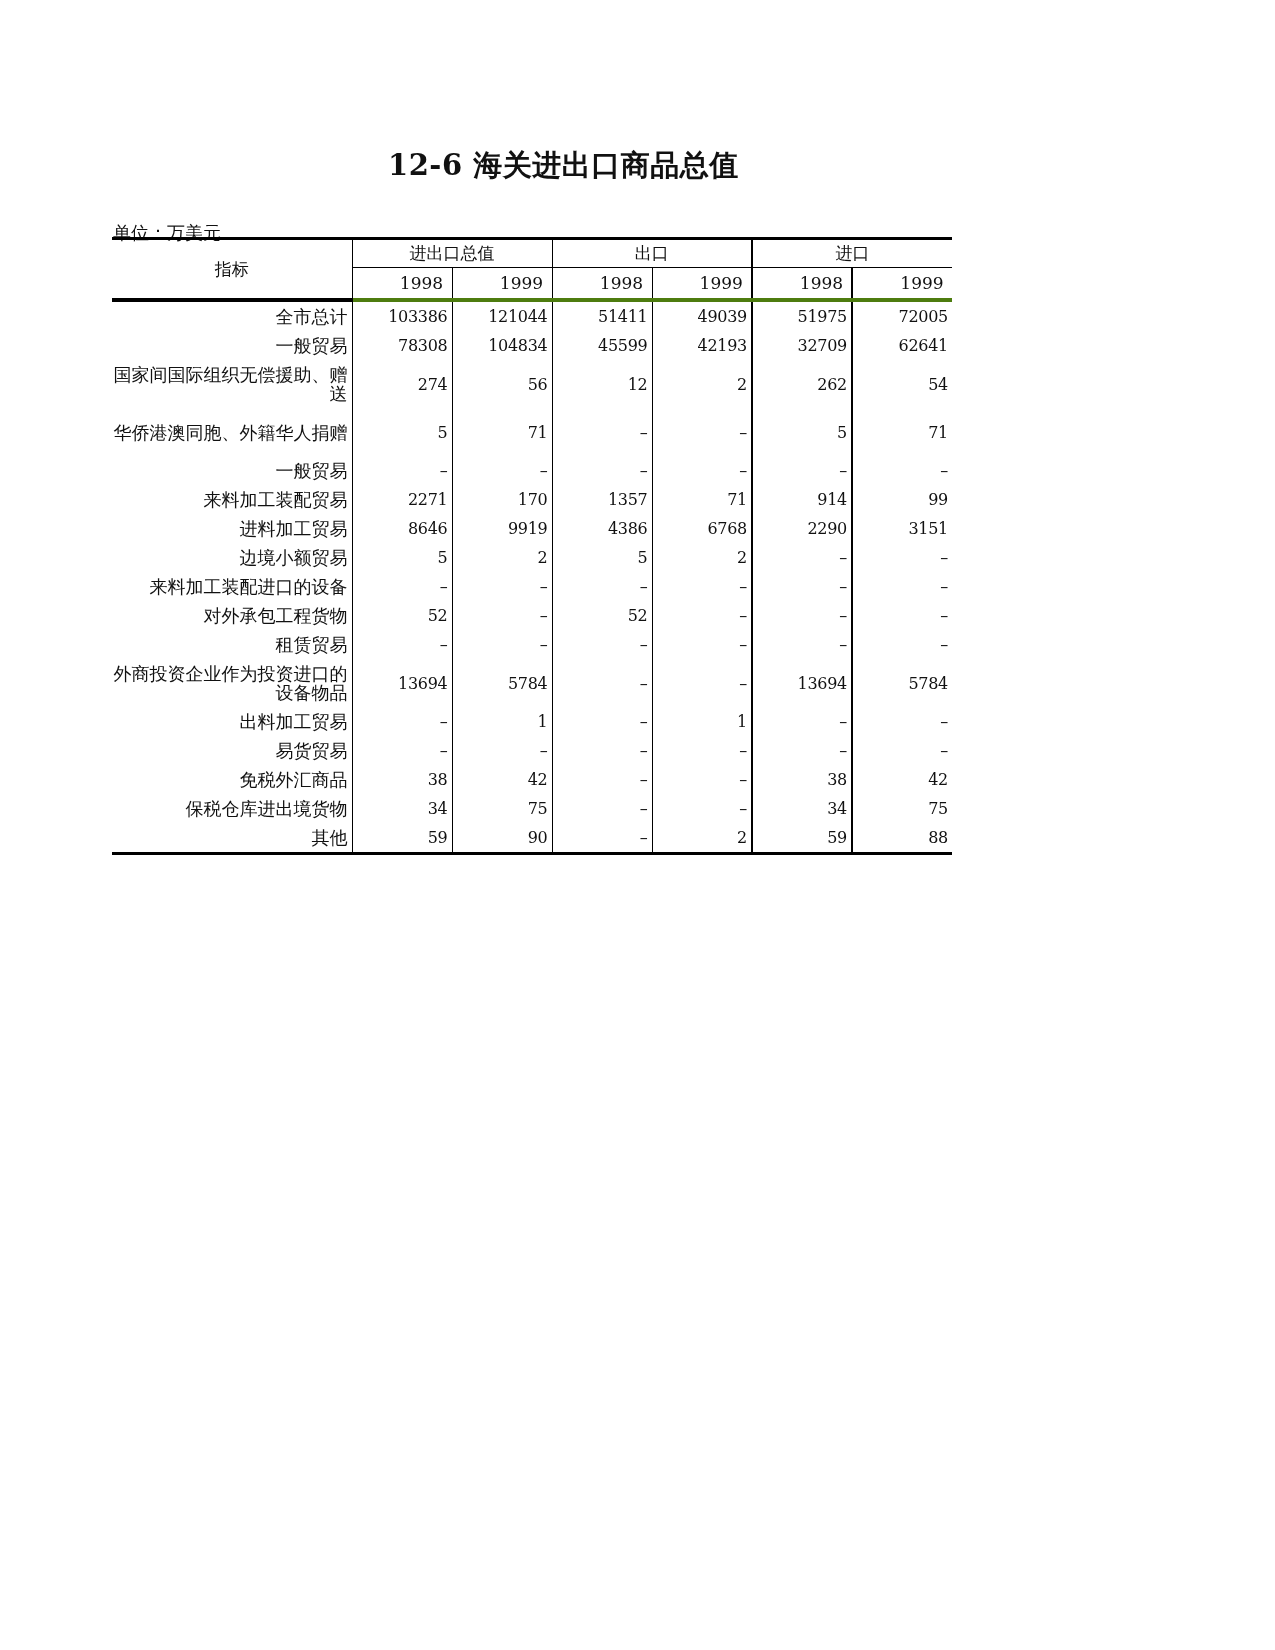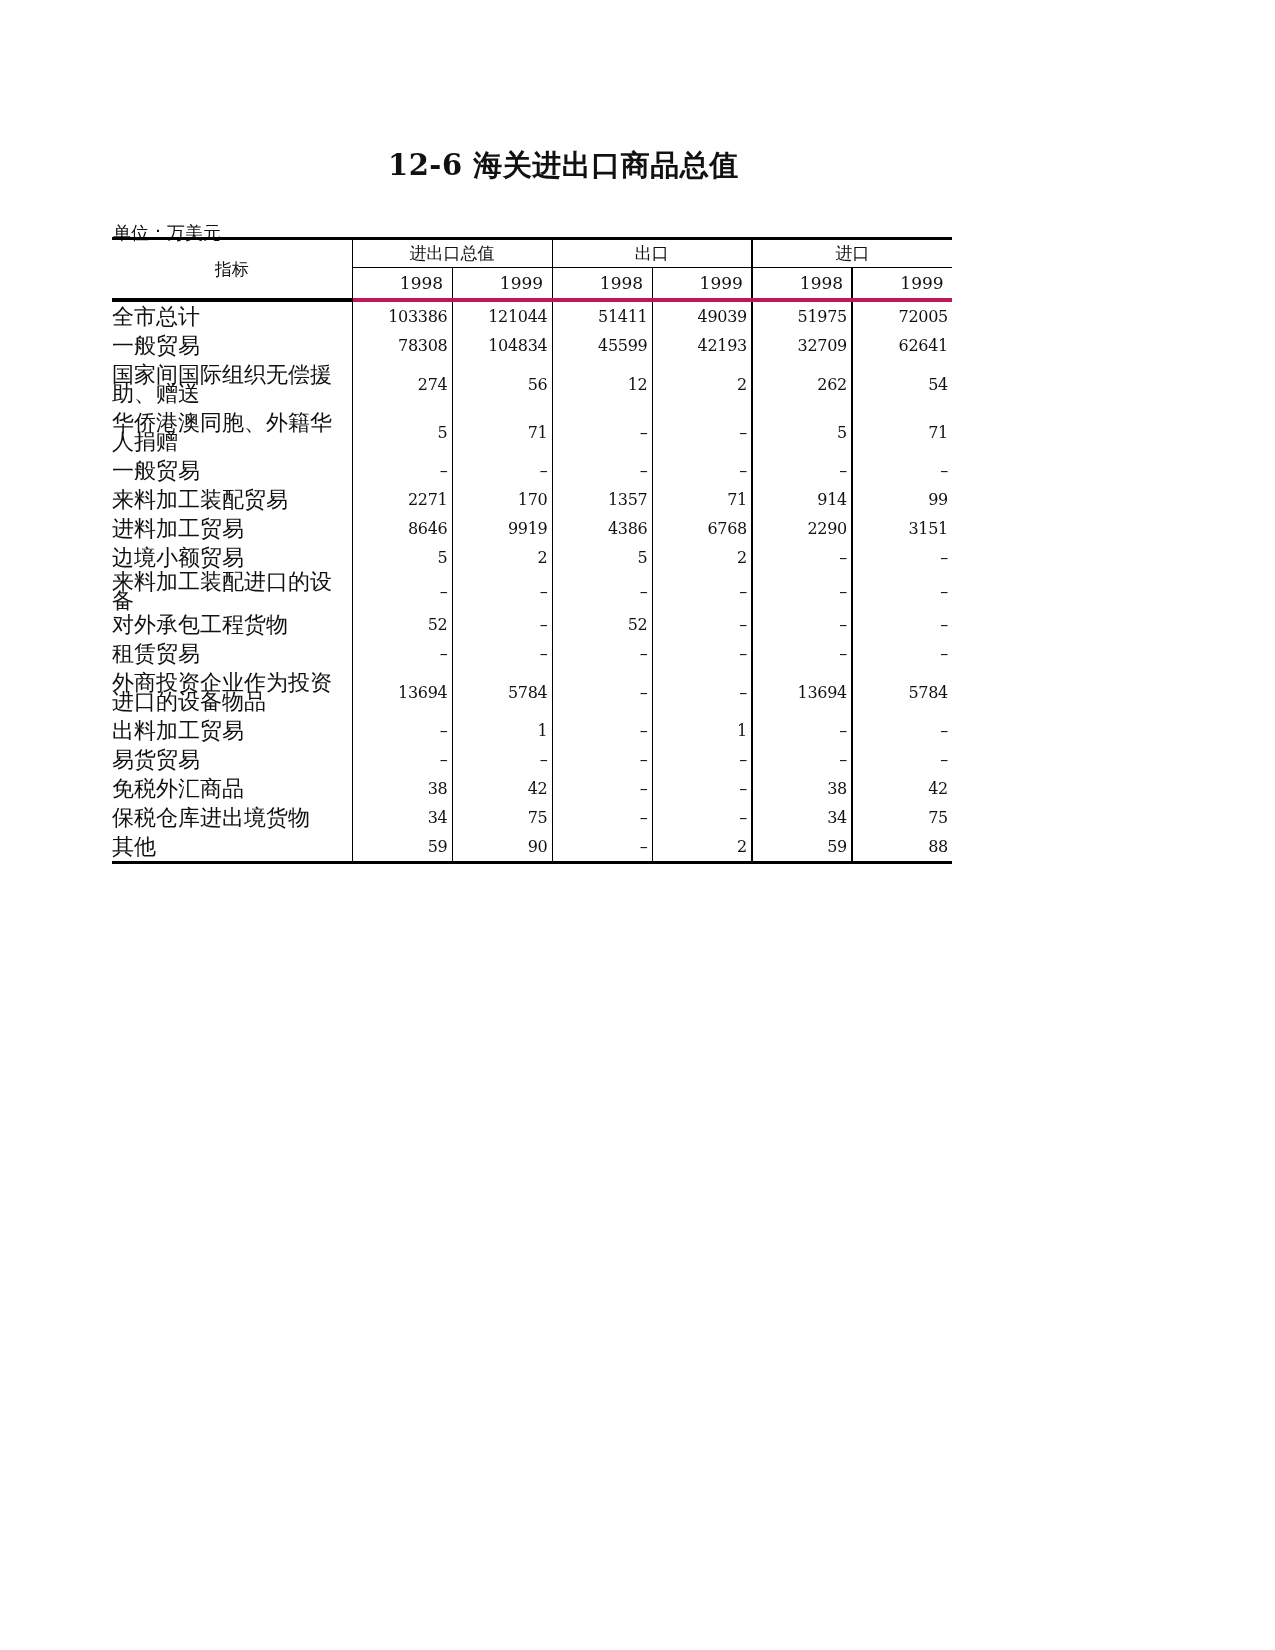--- a/index.html
+++ b/index.html
@@ -6,27 +6,27 @@
   body { width: 1275px; height: 1650px; position: relative; font-family: "DejaVu Serif", "Liberation Serif", serif; color: #111; }
   .title { position: absolute; left: 388px; top: 146px; font-size: 29px; font-weight: bold; white-space: nowrap; letter-spacing: 0.5px; }
   .unit { position: absolute; left: 113px; top: 211px; font-size: 18px; white-space: nowrap; margin-top: 10px; }
   table.data { position: absolute; left: 112px; top: 237px; width: 840px; border-collapse: collapse; table-layout: fixed; font-size: 17px; }
   table.data col.ind { width: 240px; }
   table.data col.num { width: 100px; }
   table.data thead tr.top th { border-top: 3px solid #000; }
   table.data thead th { font-weight: normal; text-align: center; height: 27px; padding: 0; }
   table.data thead tr.sub th { height: 30px; }
   table.data thead tr.sub th, table.data thead tr.top th.grp { border-bottom: 1px solid #000; }
-  table.data thead tr.sub th { border-bottom: 4px solid #be185d; padding-left: 39px; }
+  table.data thead tr.sub th { border-bottom: 4px solid #4d7c0f; padding-left: 39px; }
   table.data thead th.ind-h { border-bottom: 4px solid #000; vertical-align: middle; }
   table.data th.vl, table.data td.vl { border-left: 1px solid #000; }
   table.data th.vl2, table.data td.vl2 { border-left: 2px solid #000; }
   table.data tbody td { padding: 0 4px; height: 29px; line-height: 19px; }
   table.data tbody tr.tall td { height: 48px; }
-  table.data tbody td.ind { text-align: left; padding-left: 0; font-size: 22px; line-height: 19px; }
+  table.data tbody td.ind { text-align: right; padding-left: 0; font-size: 18px; line-height: 19px; }
   table.data tbody td.num { text-align: right; font-family: "DejaVu Serif", serif; font-size: 16px; vertical-align: middle; letter-spacing: -0.3px; }
   table.data tbody tr:last-child td { border-bottom: 3px solid #000; }
 </style>
 </head>
 <body>
 
 <div class="title">12-6 海关进出口商品总值</div>
 <div class="unit">单位：万美元</div>
 
 <table class="data">

